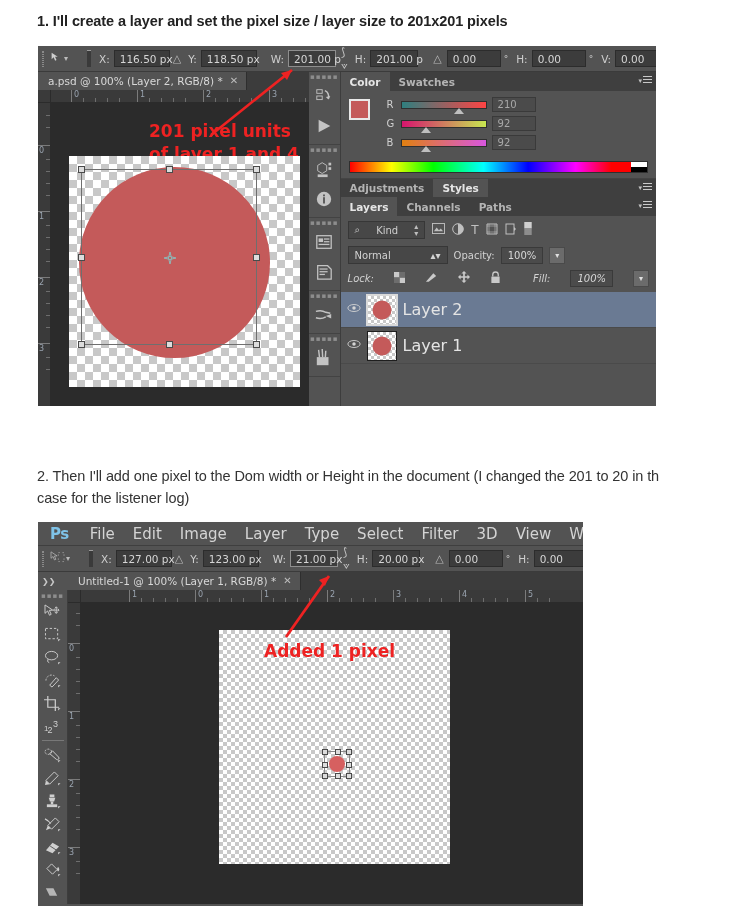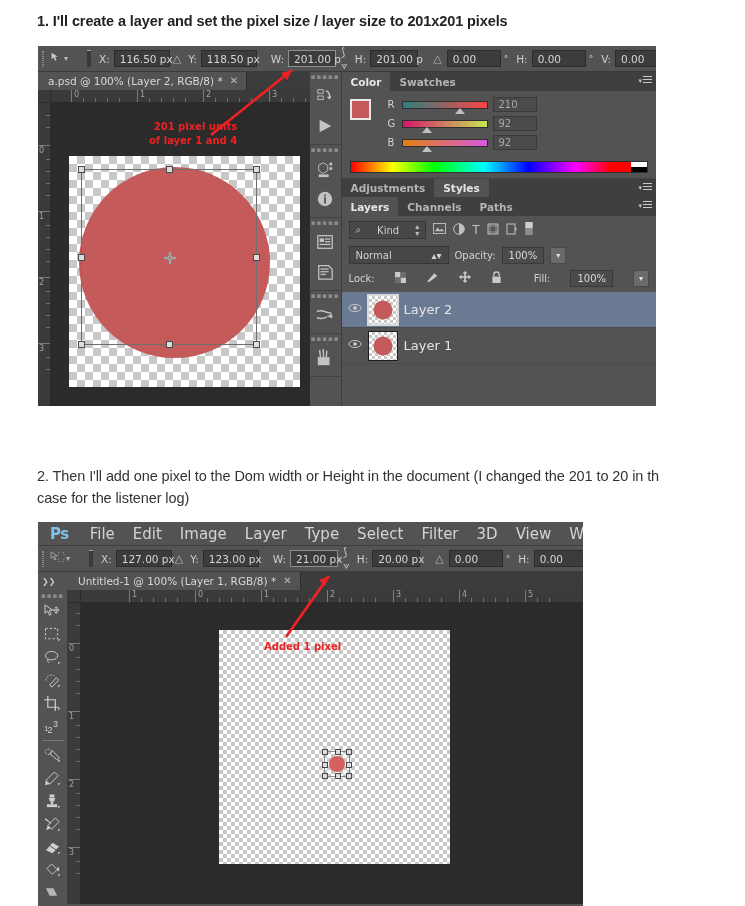--- a/index.html
+++ b/index.html
@@ -138,23 +138,22 @@
   .checker.sm {
     background-size: 8px 8px; background-position: 0 0, 4px 4px;
   }
   .checker.xs {
     background-size: 6px 6px; background-position: 0 0, 3px 3px;
   }
 
   .annot {
     position: absolute; color: #ee2222;
     font-family: "DejaVu Sans", sans-serif;
-    font-weight: bold; font-size: 10px; line-height: 1.35;
+    font-weight: bold; font-size: 17px; line-height: 1.35;
     white-space: nowrap;
-    text-align: right;
   }
 
   
   .icon-dock {
     width: 34px; background: #535353;
     border-right: 1px solid #3d3d3d;
     display: flex; flex-direction: column;
   }
   .dock-group { border-bottom: 1px solid #434343; padding-bottom: 3px; }
   .dock-dots {
@@ -237,39 +236,39 @@
   .lbl-sm { color: #d2d2d2; font-size: 10px; }
   .val-box {
     background: #4b4b4b; border: 1px solid #3a3a3a; color: #d8d8d8;
     font-size: 10px; padding: 1px 6px; height: 17px; line-height: 13px;
   }
   .stepper {
     background: #6b6b6b; border: 1px solid #4a4a4a; color: #e0e0e0;
     font-size: 8px; width: 16px; height: 17px;
     display: flex; align-items: center; justify-content: center;
   }
-  .lock-row { display: flex; align-items: center; gap: 20px; padding: 2px 7px 5px 7px; }
+  .lock-row { display: flex; align-items: center; gap: 20px; padding: 2px 7px 5px 7px; font-style: italic; }
 
   .layer-row {
     display: flex; align-items: center; gap: 6px;
     height: 36px; padding: 0 6px;
     border-bottom: 1px solid #4a4a4a;
   }
   .layer-row.sel { background: #6a7a93; }
   .eye { width: 14px; text-align: center; color: #d5d5d5; font-size: 11px; }
   .thumb {
     width: 30px; height: 30px; border: 1px solid #1e1e1e;
     position: relative; overflow: hidden;
   }
   .thumb.active-sel { outline: 2px solid #d9d9d9; outline-offset: -1px; }
   .thumb .blob {
     position: absolute; left: 50%; top: 50%; transform: translate(-50%,-50%);
     width: 19px; height: 19px; border-radius: 50%; background: #c45a5a;
   }
-  .layer-name { color: #e4e4e4; font-size: 13px; }
+  .layer-name { color: #e4e4e4; font-size: 16px; }
 
   
   .canvas-wrap { background: #2b2b2b; position: relative; }
 
   .transform-box { position: absolute; border: 1px solid #6f6f6f; }
   .t-handle {
     position: absolute; width: 7px; height: 7px;
     background: #dcdcdc; border: 1px solid #4a4a4a;
   }
   .t-center {

